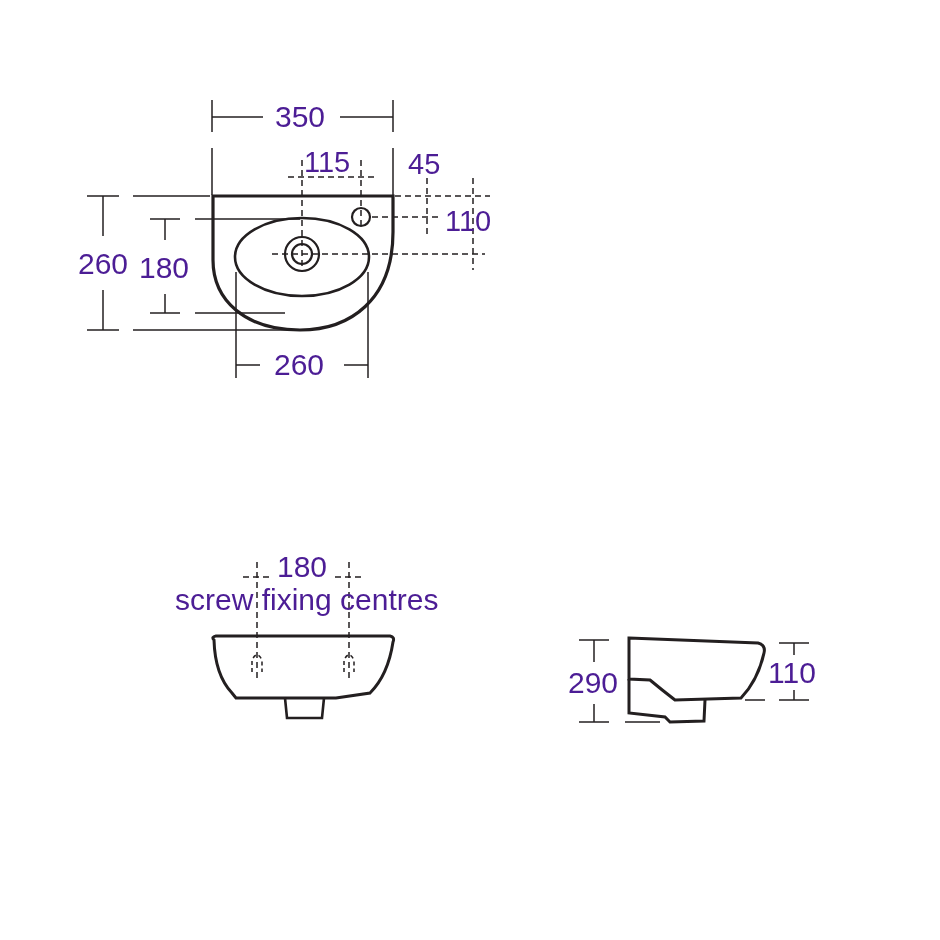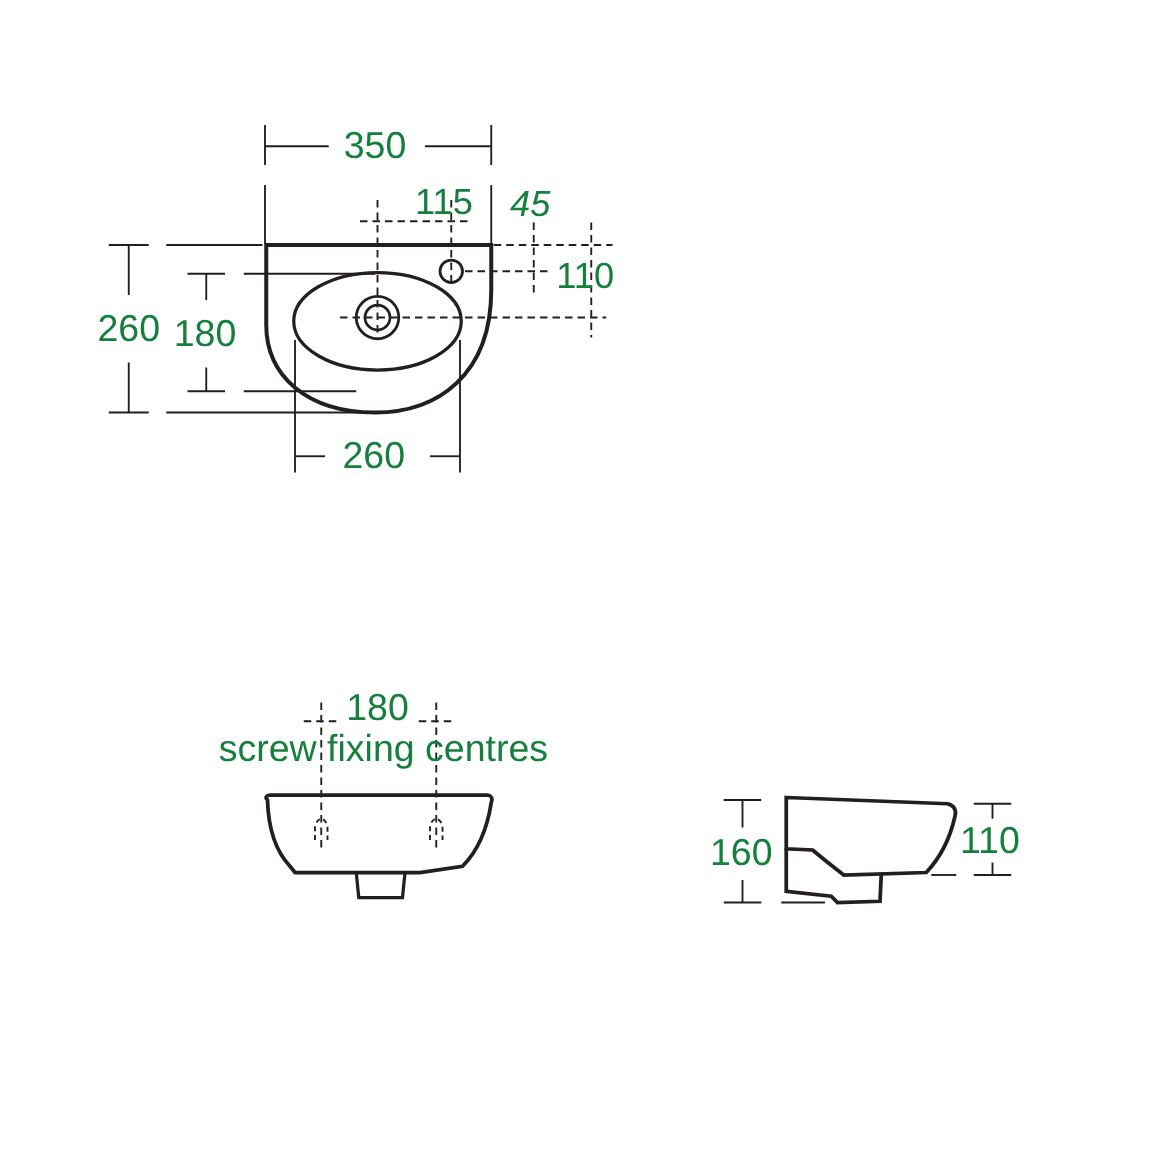--- a/index.html
+++ b/index.html
@@ -1,18 +1,18 @@
 <!DOCTYPE html>
 <html><head>
 <meta charset="utf-8">
 <style>
   html, body { margin: 0; padding: 0; background: #ffffff; }
   body { width: 940px; height: 940px; position: relative; overflow: hidden; font-family: "Liberation Sans", sans-serif; }
   svg { position: absolute; left: 0; top: 0; }
-  .lbl { position: absolute; color: #15803d; font-family: "Liberation Sans", sans-serif; white-space: nowrap; line-height: 1; }
+  .lbl { position: absolute; color: #4c1d95; font-family: "Liberation Sans", sans-serif; white-space: nowrap; line-height: 1; }
   .big { font-size: 30px; }
   .med { font-size: 29px; }
 </style>
 </head>
 <body>
 
 <svg width="940" height="940" viewBox="0 0 940 940">
   <g stroke="#231f20" fill="none" stroke-width="1.5">
 
     <g>
@@ -91,24 +91,24 @@
       <line x1="779" y1="643" x2="809" y2="643"></line>
       <line x1="779" y1="700" x2="809" y2="700"></line>
       <line x1="794" y1="643" x2="794" y2="655"></line>
       <line x1="794" y1="690" x2="794" y2="700"></line>
       <line x1="745" y1="700" x2="765" y2="700"></line>
     </g>
   </g>
 </svg>
 
 <div class="lbl big" style="left:275px;top:102px;">350</div>
-<div class="lbl med" style="left:304px;top:148px;margin-left:28px;">115</div>
-<div class="lbl med" style="left:408px;top:150px;font-style:italic;">45</div>
+<div class="lbl med" style="left:304px;top:148px;">115</div>
+<div class="lbl med" style="left:408px;top:150px;">45</div>
 <div class="lbl med" style="left:445px;top:207px;">110</div>
 <div class="lbl big" style="left:78px;top:249px;">260</div>
 <div class="lbl big" style="left:139px;top:253px;">180</div>
 <div class="lbl big" style="left:274px;top:350px;">260</div>
 
 <div class="lbl big" style="left:277px;top:552px;">180</div>
 <div class="lbl big" style="left:175px;top:585px;">screw fixing centres</div>
 
-<div class="lbl big" style="left:568px;top:668px;">160</div>
+<div class="lbl big" style="left:568px;top:668px;">290</div>
 <div class="lbl big" style="left:768px;top:658px;">110</div>
 
 </body></html>

